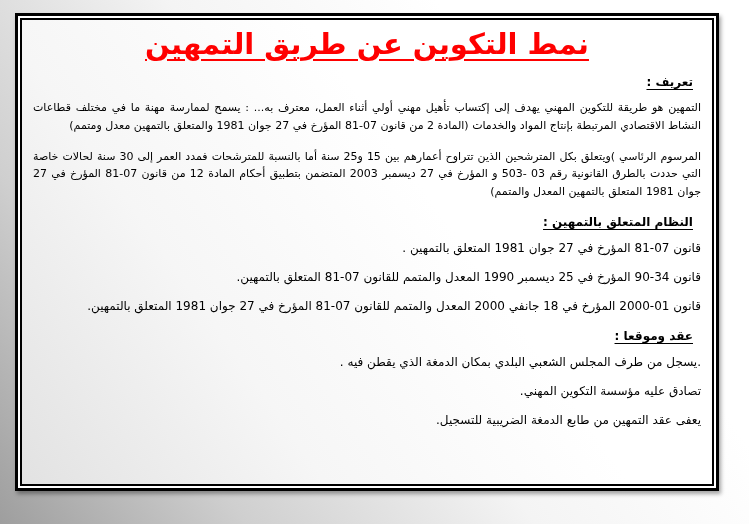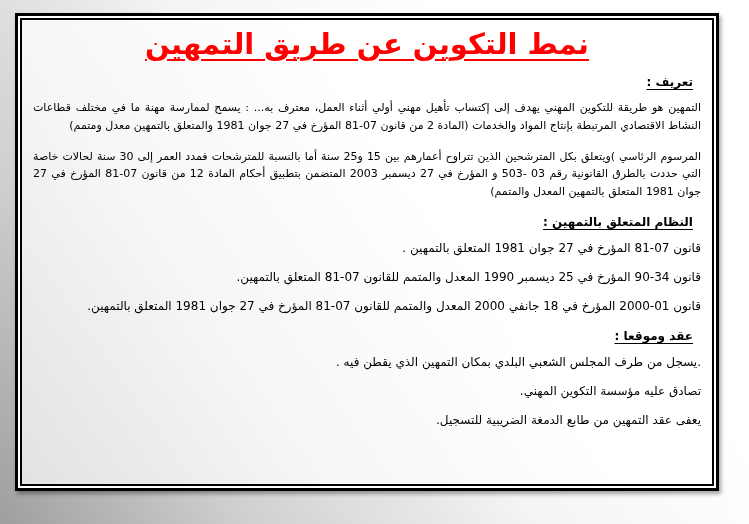--- a/index.html
+++ b/index.html
@@ -85,20 +85,20 @@
 
     <section>
       <h2 class="heading">النظام المتعلق بالتمهين :</h2>
       <p class="item">قانون 07-81 المؤرخ في 27 جوان 1981 المتعلق بالتمهين .</p>
       <p class="item">قانون 34-90 المؤرخ في 25 ديسمبر 1990 المعدل والمتمم للقانون 07-81 المتعلق بالتمهين.</p>
       <p class="item">قانون 01-2000 المؤرخ في 18 جانفي 2000 المعدل والمتمم للقانون 07-81 المؤرخ في 27 جوان 1981 المتعلق بالتمهين.</p>
     </section>
 
     <section>
       <h2 class="heading">عقد وموقعا :</h2>
-      <p class="item">.يسجل من طرف المجلس الشعبي البلدي بمكان التمهين الذي يقطن فيه .</p>
+      <p class="item">.يسجل من طرف المجلس الشعبي البلدي بمكان الدمغة الذي يقطن فيه .</p>
       <p class="item">تصادق عليه مؤسسة التكوين المهني.</p>
       <p class="item">يعفى عقد التمهين من طابع الدمغة الضريبية للتسجيل.</p>
 
     </section>
 
   </div>
 </div>
 
 </body></html>

